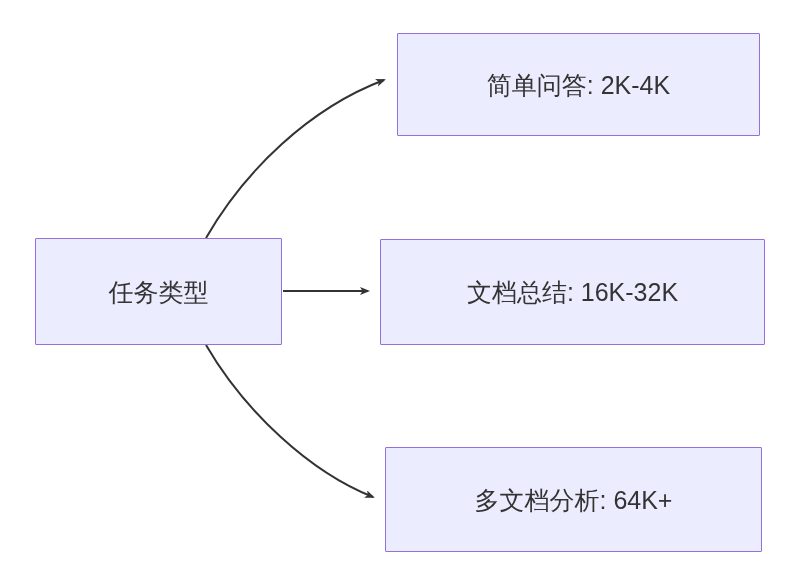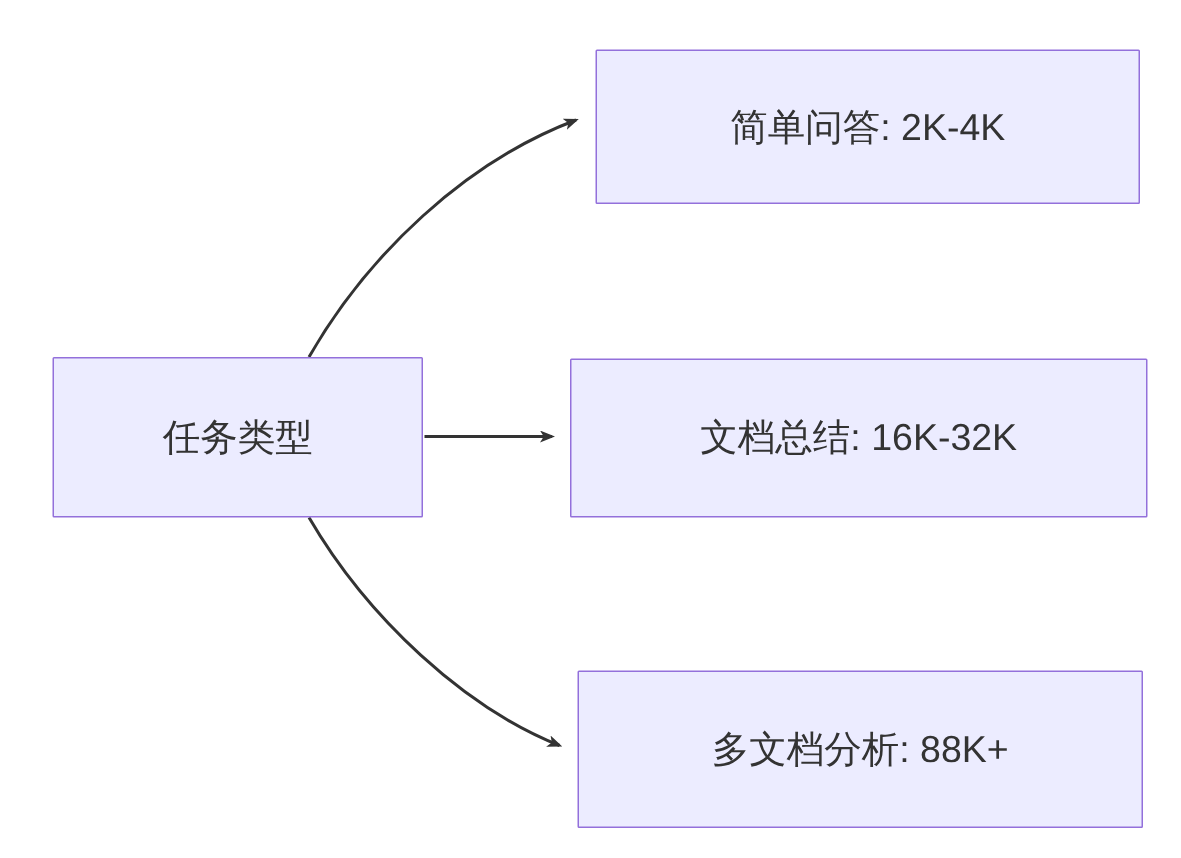--- a/index.html
+++ b/index.html
@@ -69,16 +69,16 @@
 
   <div class="node node-top">
     <span class="node-label">简单问答: 2K-4K</span>
   </div>
 
   <div class="node node-mid">
     <span class="node-label">文档总结: 16K-32K</span>
   </div>
 
   <div class="node node-bottom">
-    <span class="node-label">多文档分析: 88K+</span>
+    <span class="node-label">多文档分析: 64K+</span>
   </div>
 
 </div>
 
 </body></html>

